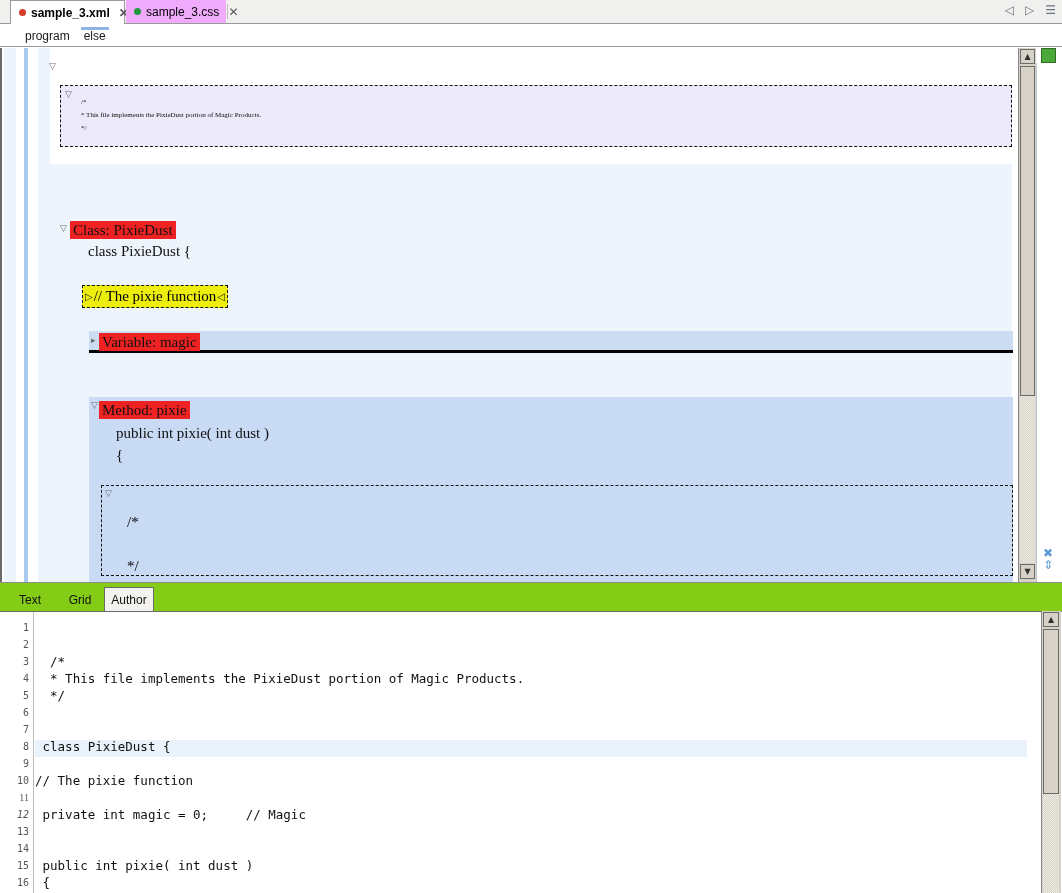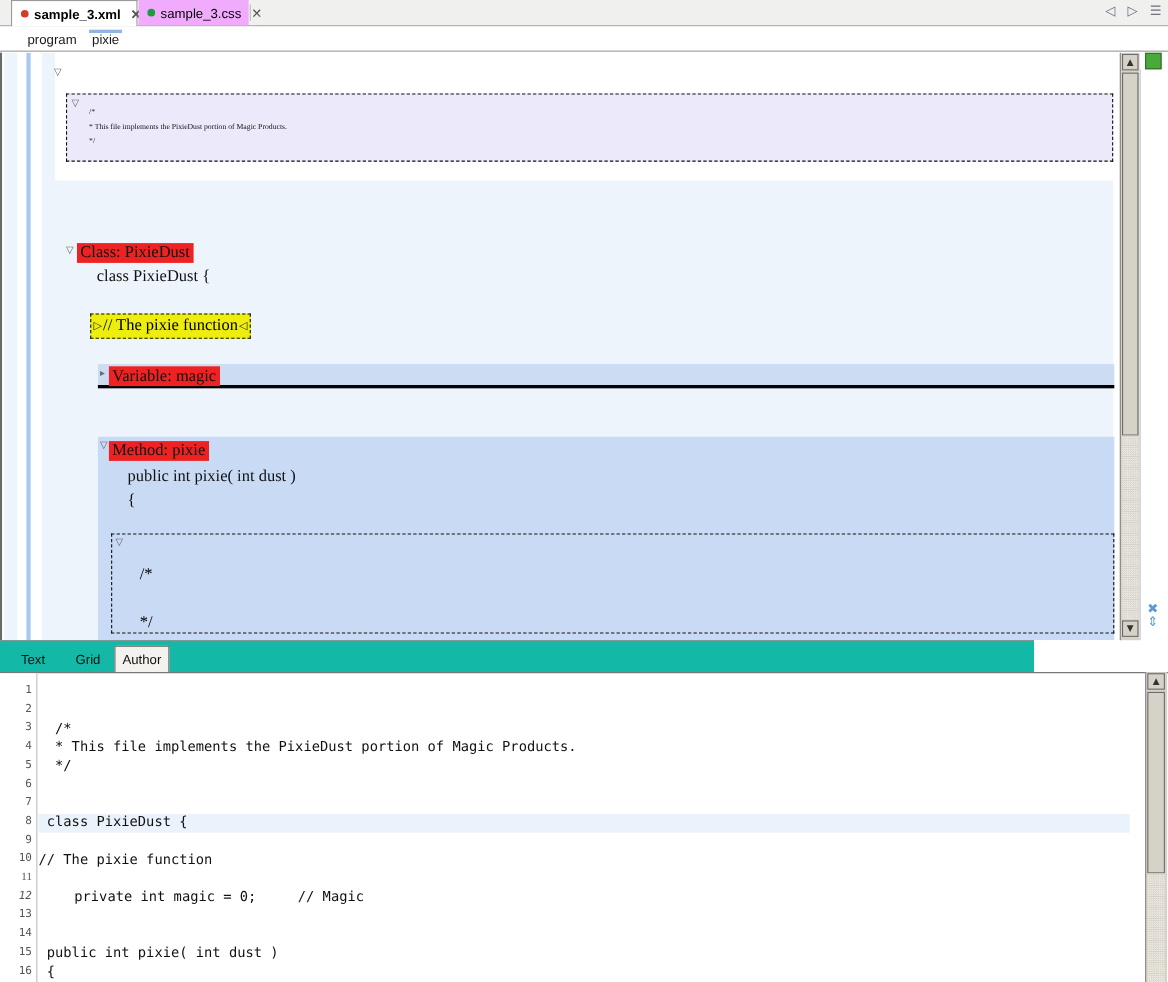--- a/index.html
+++ b/index.html
@@ -193,22 +193,22 @@
   }
   #collapseicons{
     position:absolute;left:1038px;top:548px;width:20px;
     display:flex;flex-direction:column;align-items:center;gap:1px;
     font-family:"DejaVu Sans",sans-serif;
   }
   #collapseicons div{font-size:12px;color:#5b9bd5;line-height:11px;}
 
   
   #viewtabs{
-    position:absolute;left:0;top:582px;width:940px;height:29px;
-    background:#14b8a6;border-top:1px solid #8d8d8d;
+    position:absolute;left:0;top:582px;width:1062px;height:29px;
+    background:#84cc16;border-top:1px solid #8d8d8d;
     box-sizing:border-box;
   }
   .vtab{
     position:absolute;top:4px;height:25px;
     display:flex;align-items:center;justify-content:center;
     font-size:12px;color:#111;
     box-sizing:border-box;
   }
   .vtab.sel{
     background:#f4f2ee;border:1px solid #6b6b6b;border-bottom:none;
@@ -275,21 +275,21 @@
   <div id="navicons">
     <span>◁</span>
     <span>▷</span>
     <span>☰</span>
   </div>
 </div>
 
 <div id="breadcrumb">
   <span style="width:18px;"></span>
   <span class="crumb">program</span>
-  <span class="crumb sel">pixie</span>
+  <span class="crumb sel">else</span>
 </div>
 
 <div id="leftedge"></div>
 
 <div id="authorwrap">
   <div id="authorpane">
 
     <div class="stripe" id="st1"></div>
     <div class="stripe" id="st2"></div>
     <div class="stripe" id="st3"></div>
@@ -381,21 +381,21 @@
     <div class="codeline" style="top:24px;"></div>
     <div class="codeline" style="top:41px;">  /*</div>
     <div class="codeline" style="top:58px;">  * This file implements the PixieDust portion of Magic Products.</div>
     <div class="codeline" style="top:75px;">  */</div>
     <div class="codeline" style="top:92px;"></div>
     <div class="codeline" style="top:109px;"></div>
     <div class="codeline" style="top:126px;"> class PixieDust {</div>
     <div class="codeline" style="top:143px;"></div>
     <div class="codeline" style="top:160px;">// The pixie function</div>
     <div class="codeline" style="top:177px;"></div>
-    <div class="codeline" style="top:194px;padding-left:25px;"> private int magic = 0;     // Magic</div>
+    <div class="codeline" style="top:194px;"> private int magic = 0;     // Magic</div>
     <div class="codeline" style="top:211px;"></div>
     <div class="codeline" style="top:228px;"></div>
     <div class="codeline" style="top:245px;"> public int pixie( int dust )</div>
     <div class="codeline" style="top:262px;"> {</div>
   </div>
 </div>
 
 <div id="eScroll">
   <div class="sbtn" style="top:1px;width:16px;">▲</div>
   <div id="eThumb"></div>

